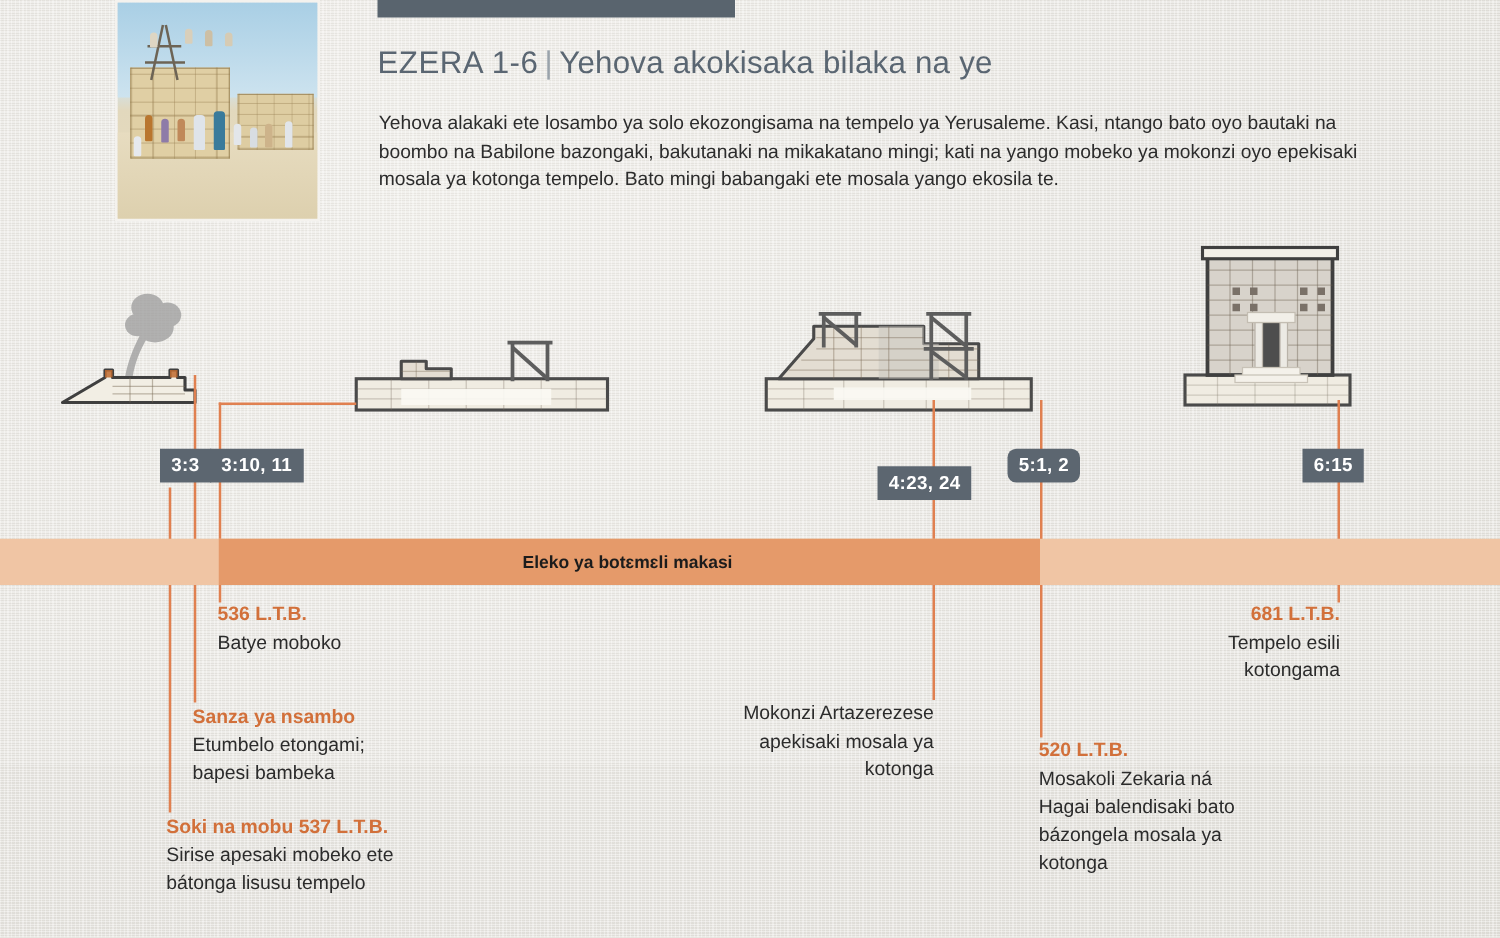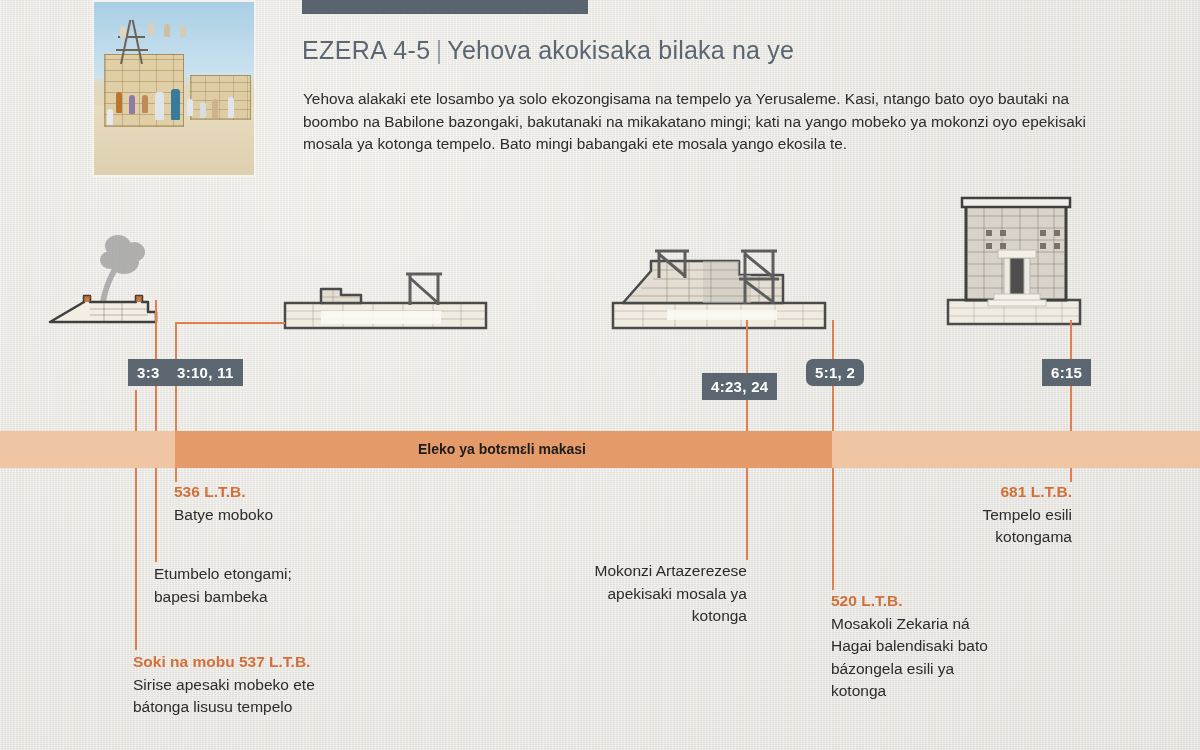--- a/index.html
+++ b/index.html
@@ -124,21 +124,21 @@
   <div class="aw-person" style="left:74%;top:56%;height:11%;background:#cdb38a;"></div>
   <div class="aw-person" style="left:84%;top:55%;height:12%;background:#e1e5ea;"></div>
   <div class="aw-person" style="left:8%;top:62%;height:9%;background:#e6e9ee;"></div>
   <div class="aw-person" style="left:16%;top:14%;height:7%;background:#ded6c3;"></div>
   <div class="aw-person" style="left:34%;top:12%;height:7%;background:#d9cfba;"></div>
   <div class="aw-person" style="left:44%;top:13%;height:7%;background:#cdbfa4;"></div>
   <div class="aw-person" style="left:54%;top:14%;height:6%;background:#d6cbb4;"></div>
 </div>
 
 <div class="chapter-line">
-  <span class="ref">EZERA 4-5</span><span class="sep">|</span><span class="ttl">Yehova akokisaka bilaka na ye</span>
+  <span class="ref">EZERA 1-6</span><span class="sep">|</span><span class="ttl">Yehova akokisaka bilaka na ye</span>
 </div>
 <div class="summary">Yehova alakaki ete losambo ya solo ekozongisama na tempelo ya Yerusaleme. Kasi, ntango bato oyo bautaki na boombo na Babilone bazongaki, bakutanaki na mikakatano mingi; kati na yango mobeko ya mokonzi oyo epekisaki mosala ya kotonga tempelo. Bato mingi babangaki ete mosala yango ekosila te.</div>
 
 <div class="illus" style="left:44px; top:230px; width:125px; height:100px;">
   <svg width="125" height="100" viewBox="0 0 125 100">
     <g fill="#9b9b9b" opacity="0.75">
       <ellipse cx="74" cy="16" rx="13" ry="11"></ellipse>
       <ellipse cx="90" cy="22" rx="11" ry="10"></ellipse>
       <ellipse cx="80" cy="32" rx="15" ry="12"></ellipse>
       <ellipse cx="66" cy="30" rx="10" ry="9"></ellipse>
@@ -299,41 +299,42 @@
 <div class="era-band-light"></div>
 <div class="era-band-dark"></div>
 <div class="era-label">Eleko ya botɛmɛli makasi</div>
 
 <div class="note" style="left:174px; top:481px; width:230px;">
   <span class="yr">536 L.T.B.</span>
   <span>Batye moboko</span>
 </div>
 
 <div class="note" style="left:154px; top:563px; width:240px;">
+  <span class="yr">Sanza ya nsambo</span>
   <span>Etumbelo etongami;</span><br>
   <span>bapesi bambeka</span>
 </div>
 
 <div class="note" style="left:133px; top:651px; width:290px;">
   <span class="yr">Soki na mobu 537 L.T.B.</span>
   <span>Sirise apesaki mobeko ete</span><br>
   <span>bátonga lisusu tempelo</span>
 </div>
 
 <div class="note right" style="left:525px; top:560px; width:222px;">
   <span>Mokonzi Artazerezese</span><br>
   <span>apekisaki mosala ya</span><br>
   <span>kotonga</span>
 </div>
 
 <div class="note" style="left:831px; top:590px; width:215px;">
   <span class="yr">520 L.T.B.</span>
   <span>Mosakoli Zekaria ná</span><br>
   <span>Hagai balendisaki bato</span><br>
-  <span>bázongela esili ya</span><br>
+  <span>bázongela mosala ya</span><br>
   <span>kotonga</span>
 </div>
 
 <div class="note right" style="left:890px; top:481px; width:182px;">
   <span class="yr">681 L.T.B.</span>
   <span>Tempelo esili</span><br>
   <span>kotongama</span>
 </div>
 
 </body></html>

